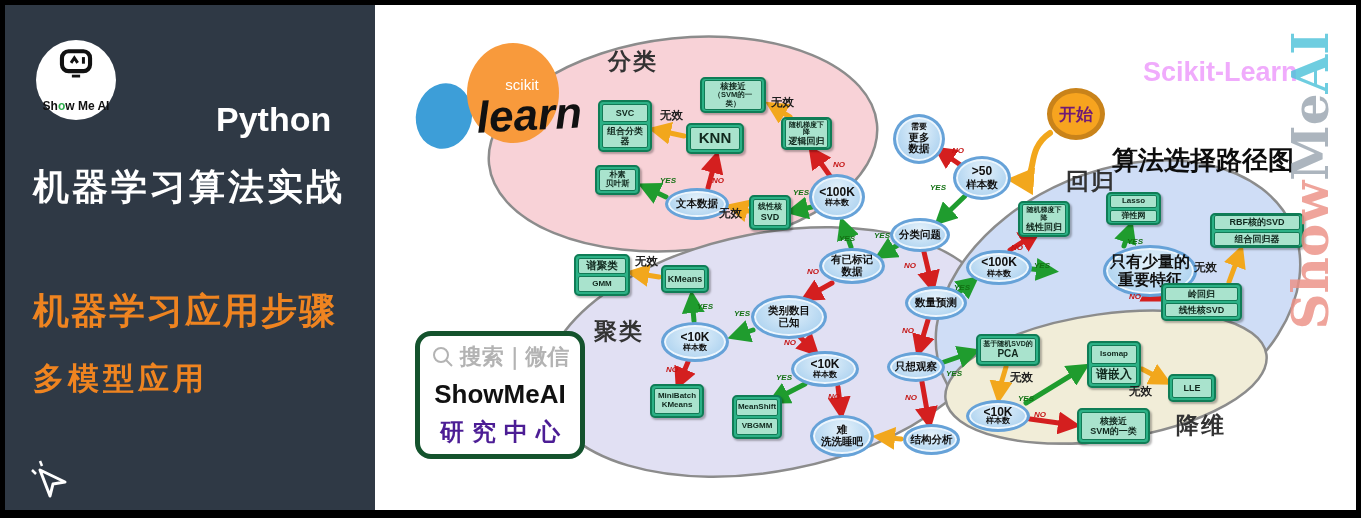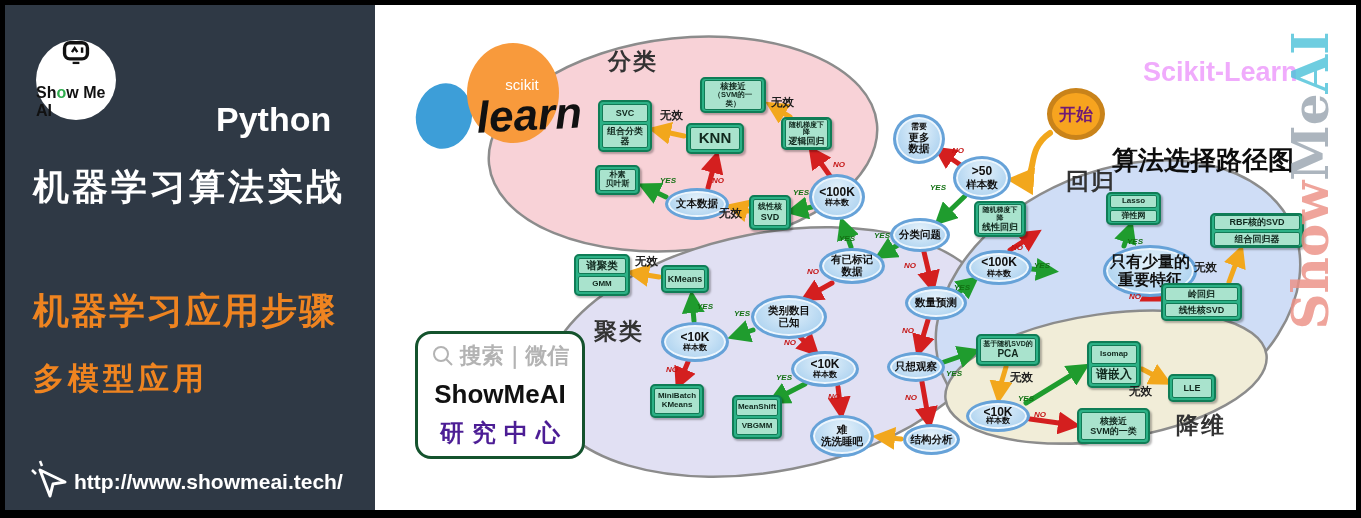--- a/index.html
+++ b/index.html
@@ -4,21 +4,21 @@
 <style>
   html,body{margin:0;padding:0;background:#000;}
   .page{position:relative;width:1361px;height:518px;background:#000;overflow:hidden;
         font-family:"Liberation Sans","DejaVu Sans",sans-serif;}
   .sidebar-bg{position:absolute;left:5px;top:5px;width:370px;height:505px;background:#2f3945;}
   .chart-bg{position:absolute;left:375px;top:5px;width:981px;height:505px;background:#fff;}
   .abs{position:absolute;}
   
   .logo-circle{position:absolute;left:36px;top:40px;width:80px;height:80px;border-radius:50%;
                background:#fff;display:flex;flex-direction:column;align-items:center;justify-content:center;}
-  .logo-text{font-size:16px;font-weight:800;color:#111;margin-top:13px;letter-spacing:0;}
+  .logo-text{font-size:12px;font-weight:800;color:#111;margin-top:13px;letter-spacing:0;}
   .logo-text .green-o{color:#2fae4e;}
   .sb-python{left:216px;top:100px;font-size:34px;font-weight:700;color:#fff;}
   .sb-t1{left:33px;top:163px;font-size:36px;font-weight:700;color:#fff;letter-spacing:3px;}
   .sb-t2{left:33px;top:287px;font-size:36px;font-weight:800;color:#ef8420;letter-spacing:2px;}
   .sb-t3{left:33px;top:358px;font-size:31px;font-weight:600;color:#ef8420;letter-spacing:4px;}
   .sb-url{left:74px;top:470px;font-size:21px;font-weight:700;color:#fff;}
   
   .t1{left:1143px;top:57px;font-size:27px;font-weight:800;color:#f0abfc;}
   .t2{left:1112px;top:95px;font-size:26px;font-weight:800;color:#0d0d0d;margin-top:48px;}
   .start{position:absolute;left:1047px;top:88px;width:58px;height:52px;border-radius:50%;
@@ -48,21 +48,21 @@
   .el.yes{font-size:8px;color:#137013;font-style:italic;}
   .el.no{font-size:8px;color:#c41414;font-style:italic;}
   .el.invalid{font-size:11.5px;color:#1d1d1d;}
   
   .watermark{position:absolute;left:1163px;top:160px;width:295px;height:44px;
       transform:rotate(-90deg);font-family:"DejaVu Serif","Liberation Serif",serif;
       font-size:50px;font-weight:700;opacity:.82;white-space:nowrap;letter-spacing:0;line-height:44px;text-align:center;}
   .wm1{color:#ec9186;}.wm2{color:#9aa6b0;}.wm3{color:#4fc3da;}
   
   .search-card{position:absolute;left:415px;top:331px;width:170px;height:128px;background:#fff;
-      border:3px solid #14532d;border-radius:16px;display:flex;flex-direction:column;
+      border:5px solid #14532d;border-radius:16px;display:flex;flex-direction:column;
       align-items:center;justify-content:space-evenly;box-sizing:border-box;}
   .sc-row{display:flex;align-items:center;gap:5px;color:#b3b3b3;font-size:22px;font-weight:600;}
   .sc-brand{font-size:26px;font-weight:800;color:#111;}
   .sc-sub{font-size:24px;font-weight:700;color:#4c1d95;letter-spacing:8px;margin-left:8px;}
   svg text{font-family:"Liberation Sans","DejaVu Sans",sans-serif;}
 </style>
 </head>
 <body>
 
 <div class="page">
@@ -143,21 +143,20 @@
   </div>
   <div class="abs sb-python">Python</div>
   <div class="abs sb-t1">机器学习算法实战</div>
   <div class="abs sb-t2">机器学习应用步骤</div>
   <div class="abs sb-t3">多模型应用</div>
   <svg class="abs" style="left:30px;top:460px" width="40" height="42" viewBox="0 0 40 42">
     <path d="M10,10 L20,36 L23,24 L35,22 Z" fill="none" stroke="#fff" stroke-width="3" stroke-linejoin="round"></path>
     <line x1="6" y1="14" x2="2" y2="10" stroke="#fff" stroke-width="2.5"></line>
     <line x1="12" y1="6" x2="10" y2="1" stroke="#fff" stroke-width="2.5"></line>
   </svg>
-  <div class="abs sb-url">http://www.showmeai.tech/</div>
 
   <div class="abs t1">Scikit-Learn</div>
   <div class="abs t2">算法选择路径图</div>
   <div class="start">开始</div>
 
   <div class="rl" style="left:608px;top:46px">分类</div>
   <div class="rl" style="left:1066px;top:166px">回归</div>
   <div class="rl" style="left:594px;top:316px">聚类</div>
   <div class="rl" style="left:1176px;top:410px">降维</div>
 
@@ -246,21 +245,21 @@
       <span style="font-size:8px">朴素</span>
       <span style="font-size:8px">贝叶斯</span>
     </div>
   </div>
   <div class="gb" style="left:749px;top:195px;width:42px;height:35px">
     <div class="strip">
       <span style="font-size:8px">线性核</span>
       <span>SVD</span>
     </div>
   </div>
-  <div class="gb" style="left:974px;top:201px;width:52px;height:36px">
+  <div class="gb" style="left:1018px;top:201px;width:52px;height:36px">
     <div class="strip">
       <span class="tiny">随机梯度下降</span>
       <span>线性回归</span>
     </div>
   </div>
   <div class="gb" style="left:1106px;top:192px;width:55px;height:33px">
     <div class="strip" style="font-size:8px">Lasso</div>
     <div class="strip" style="font-size:8px">弹性网</div>
   </div>
   <div class="gb" style="left:1210px;top:213px;width:94px;height:35px">

